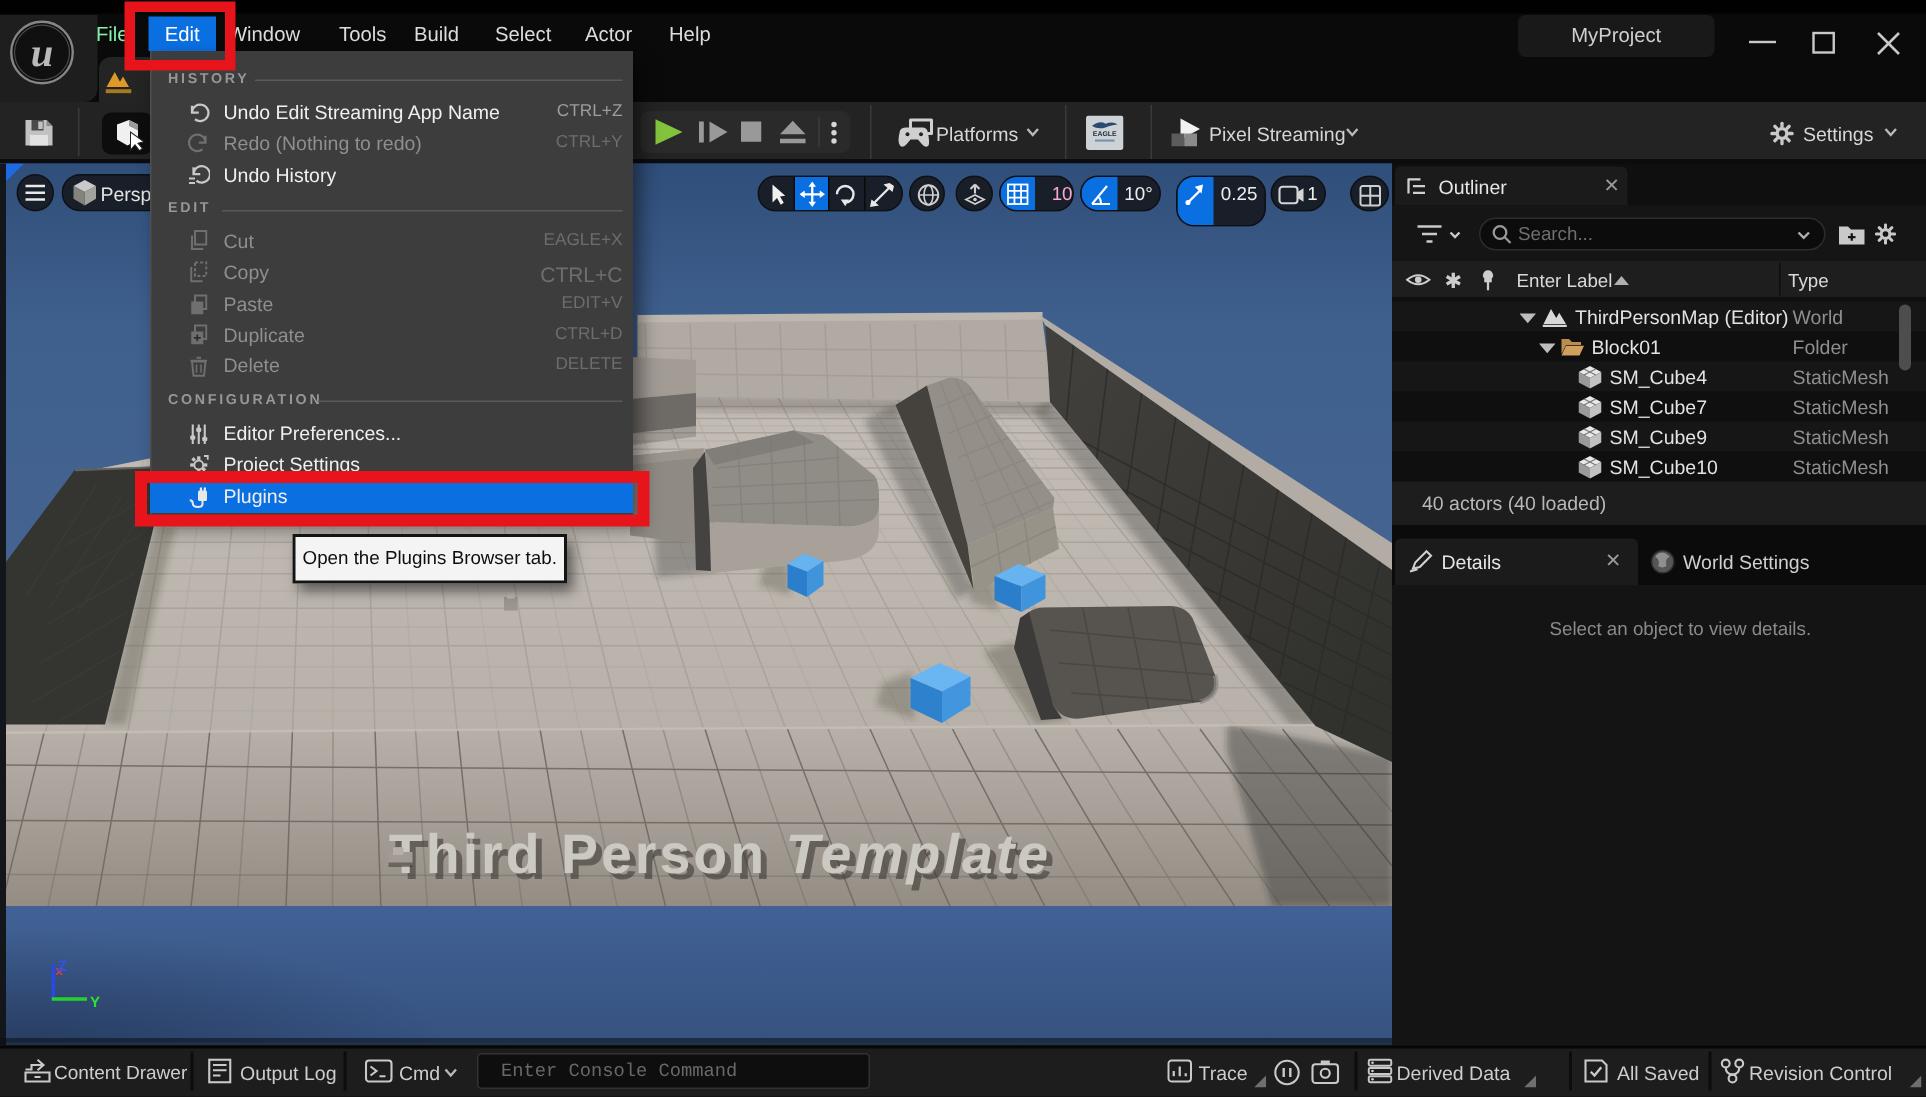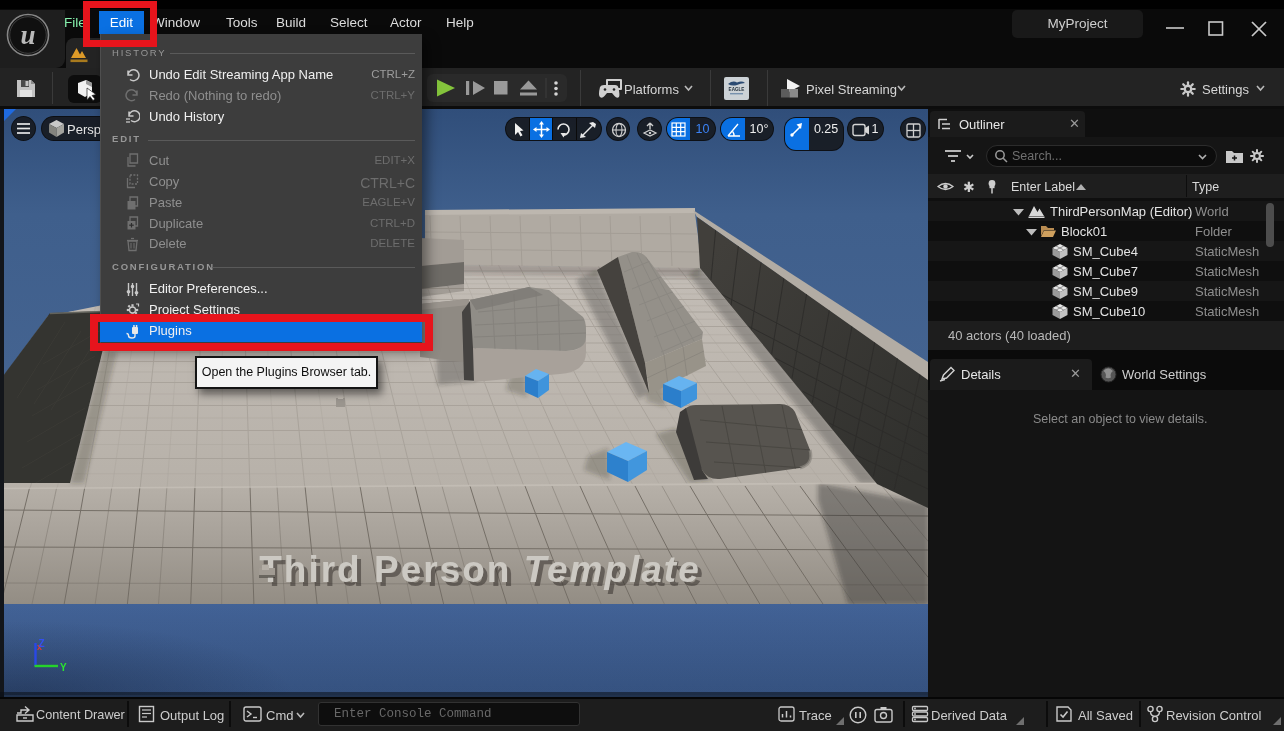--- a/index.html
+++ b/index.html
@@ -511,21 +511,21 @@
         <g stroke="#fff" stroke-width="1.2" fill="none">
           <rect x="1" y="1" width="13" height="13"></rect>
           <line x1="5.3" y1="1" x2="5.3" y2="14"></line>
           <line x1="9.7" y1="1" x2="9.7" y2="14"></line>
           <line x1="1" y1="5.3" x2="14" y2="5.3"></line>
           <line x1="1" y1="9.7" x2="14" y2="9.7"></line>
         </g>
       </svg>
     </div>
     <div style="width:26px;height:100%;background:transparent;position:relative">
-      <div style="position:absolute;left:0;top:4px;width:100%;text-align:center;font-size:12.5px;color:#3b82f6">10</div>
+      <div style="position:absolute;left:0;top:4px;width:100%;text-align:right;font-size:12.5px;color:#f9a8d4">10</div>
     </div>
   </div>
 <div class="abs" style="left:720px;top:117px;width:54px;height:24px;border-radius:12px;background:rgba(24,27,33,0.93);border:1px solid rgba(5,5,5,0.55);overflow:hidden;display:flex">
     <div style="width:25px;height:100%;background:#0a70e2;position:relative">
       <svg style="position:absolute;left:4px;top:4px" width="17" height="16">
         <path d="M3,14 L13,2 M3,14 L15,14 M9,14 A7 7 0 0 0 7.8,9.6" stroke="#fff" stroke-width="1.4" fill="none"></path>
       </svg>
     </div>
     <div style="width:29px;height:100%;background:transparent;position:relative">
       <div style="position:absolute;left:0;top:4px;width:100%;text-align:center;font-size:12.5px;color:#ededed">10°</div>
@@ -790,21 +790,21 @@
 <circle cx="4.5" cy="4" r="2.6" fill="none" stroke="#c9c9c9" stroke-width="1.4"></circle>
 <circle cx="13.5" cy="4" r="2.6" fill="none" stroke="#c9c9c9" stroke-width="1.4"></circle>
 <circle cx="9" cy="14" r="2.6" fill="none" stroke="#c9c9c9" stroke-width="1.4"></circle>
 <path d="M4.5,6.6 Q4.5,11 9,11.4 M13.5,6.6 Q13.5,11 9,11.4" fill="none" stroke="#c9c9c9" stroke-width="1.4"></path>
 </svg>
 <div class="txt" style="left:1166px;top:708px;font-size:13px;color:#cdcdcd">Revision Control</div>
 <svg class="abs" style="left:1273px;top:717px" width="8" height="8">
     <polygon points="8,0 8,8 0,8" fill="#6f6f6f"></polygon>
   </svg>
 <div class="abs" style="left:100px;top:34px;width:322px;height:312px;background:#3d3d3d;border-left:1px solid #4e4e4e;box-shadow:5px 6px 12px rgba(0,0,0,0.45)"></div>
-<div class="txt" style="left:112px;top:46.5px;font-size:9.5px;font-weight:normal;letter-spacing:1.8px;color:#979797">HISTORY</div>
+<div class="txt" style="left:112px;top:46.5px;font-size:9.5px;font-weight:bold;letter-spacing:1.8px;color:#979797">HISTORY</div>
 <div class="abs" style="left:170px;top:53px;width:245px;height:1px;background:#5a5a5a"></div>
 <div class="abs" style="left:125px;top:67.5px;width:15px;height:16px"><svg width="15" height="15">
       <path d="M3,2.5 L3,7 L7.5,7 M3,6.5 A5.5,5.5 0 1 1 5,11.5" fill="none" stroke="#c8c8c8" stroke-width="1.5"></path>
     </svg></div>
 <div class="txt" style="left:149px;top:67.0px;font-size:13px;color:#f0f0f0">Undo Edit Streaming App Name</div>
 <div class="txt" style="left:415px;top:68.0px;font-size:11.5px;color:#9d9d9d;transform:translateX(-100%)">CTRL+Z</div>
 <div class="abs" style="left:125px;top:88.3px;width:15px;height:16px"><svg width="15" height="15">
       <path d="M12,2.5 L12,7 L7.5,7 M12,6.5 A5.5,5.5 0 1 0 10,11.5" fill="none" stroke="#6f6f6f" stroke-width="1.5"></path>
     </svg></div>
 <div class="txt" style="left:149px;top:87.8px;font-size:13px;color:#8f8f8f">Redo (Nothing to redo)</div>
@@ -814,33 +814,33 @@
       <line x1="1" y1="10" x2="5" y2="10" stroke="#c8c8c8" stroke-width="1.3"></line>
       <line x1="1" y1="13" x2="5" y2="13" stroke="#c8c8c8" stroke-width="1.3"></line>
     </svg></div>
 <div class="txt" style="left:149px;top:108.6px;font-size:13px;color:#f0f0f0">Undo History</div>
 <div class="txt" style="left:112px;top:133.0px;font-size:9.5px;font-weight:bold;letter-spacing:1.8px;color:#979797">EDIT</div>
 <div class="abs" style="left:148px;top:139.5px;width:267px;height:1px;background:#5a5a5a"></div>
 <div class="abs" style="left:125px;top:153px;width:15px;height:16px"><svg width="15" height="15">
       <path d="M5,1 L12.5,1 L12.5,10 L5,10 Z M3,4 L3,13 L10.5,13" fill="none" stroke="#6f6f6f" stroke-width="1.3"></path>
     </svg></div>
 <div class="txt" style="left:149px;top:152.5px;font-size:13px;color:#8f8f8f">Cut</div>
-<div class="txt" style="left:415px;top:153.5px;font-size:11.5px;color:#6d6d6d;transform:translateX(-100%)">EDIT+X</div>
+<div class="txt" style="left:415px;top:153.5px;font-size:11.5px;color:#6d6d6d;transform:translateX(-100%)">EAGLE+X</div>
 <div class="abs" style="left:125px;top:174.3px;width:15px;height:16px"><svg width="15" height="15">
       <path d="M5,1 L12.5,1 L12.5,10 L5,10 Z" fill="none" stroke="#6f6f6f" stroke-width="1.3" stroke-dasharray="2 1.4"></path>
       <path d="M2.5,4 L2.5,13.5 L10,13.5" fill="none" stroke="#6f6f6f" stroke-width="1.3"></path>
     </svg></div>
 <div class="txt" style="left:149px;top:173.8px;font-size:13px;color:#8f8f8f">Copy</div>
 <div class="txt" style="left:415px;top:174.8px;font-size:14px;color:#6d6d6d;transform:translateX(-100%)">CTRL+C</div>
 <div class="abs" style="left:125px;top:195.5px;width:15px;height:16px"><svg width="15" height="15">
       <path d="M5,1 L12.5,1 L12.5,10 L5,10 Z" fill="none" stroke="#6f6f6f" stroke-width="1.3"></path>
       <rect x="2.5" y="5" width="8" height="8.5" fill="#6f6f6f"></rect>
     </svg></div>
 <div class="txt" style="left:149px;top:195.0px;font-size:13px;color:#8f8f8f">Paste</div>
-<div class="txt" style="left:415px;top:196.0px;font-size:11.5px;color:#6d6d6d;transform:translateX(-100%)">EAGLE+V</div>
+<div class="txt" style="left:415px;top:196.0px;font-size:11.5px;color:#6d6d6d;transform:translateX(-100%)">EDIT+V</div>
 <div class="abs" style="left:125px;top:216.2px;width:15px;height:16px"><svg width="15" height="15">
       <path d="M5,1 L12.5,1 L12.5,10 L5,10 Z" fill="none" stroke="#6f6f6f" stroke-width="1.3"></path>
       <rect x="2.5" y="5" width="8" height="8.5" fill="#6f6f6f"></rect>
       <line x1="6.5" y1="7" x2="6.5" y2="11.5" stroke="#2e2e2e" stroke-width="1.2"></line>
       <line x1="4.2" y1="9.2" x2="8.8" y2="9.2" stroke="#2e2e2e" stroke-width="1.2"></line>
     </svg></div>
 <div class="txt" style="left:149px;top:215.7px;font-size:13px;color:#8f8f8f">Duplicate</div>
 <div class="txt" style="left:415px;top:216.7px;font-size:11.5px;color:#6d6d6d;transform:translateX(-100%)">CTRL+D</div>
 <div class="abs" style="left:125px;top:236.8px;width:15px;height:16px"><svg width="15" height="15">
       <path d="M3,4 L12,4 L11,13.5 L4,13.5 Z" fill="none" stroke="#6f6f6f" stroke-width="1.3"></path>

